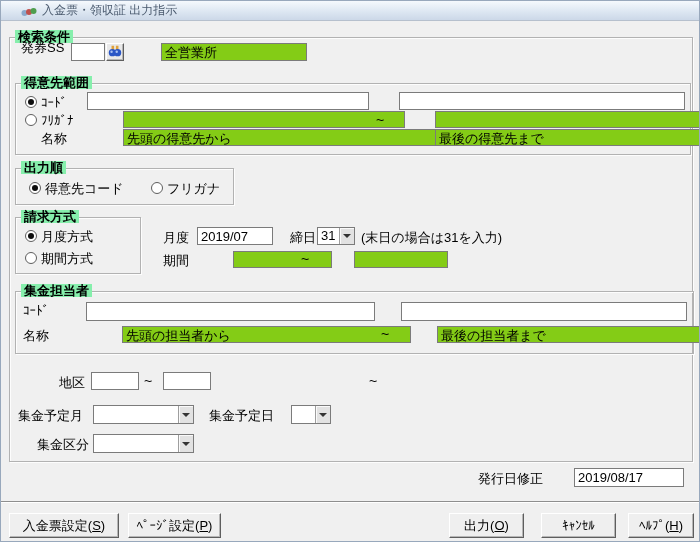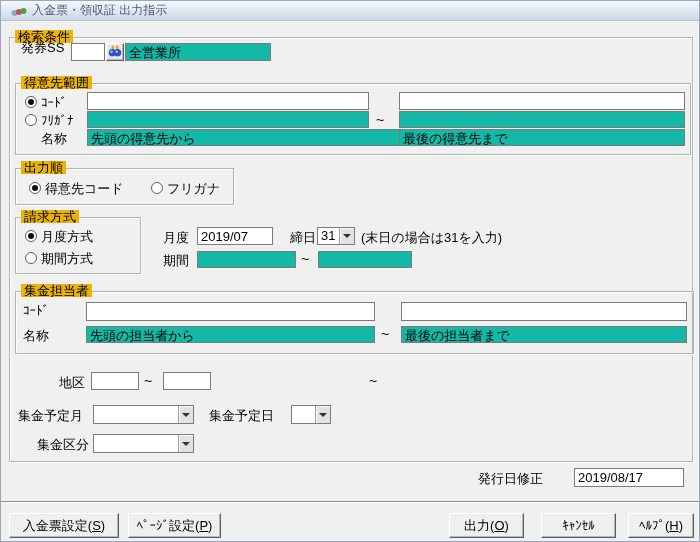--- a/index.html
+++ b/index.html
@@ -3,31 +3,31 @@
 <meta charset="utf-8">
 <style>
   * { margin:0; padding:0; box-sizing:border-box; }
   html,body { background:#ffffff; }
   body { font-family:"Liberation Sans","DejaVu Sans",sans-serif; }
   .win { position:relative; width:700px; height:542px; background:#f0f0f0;
          border:1px solid #98a8bc; overflow:hidden; font-size:13px; color:#000; }
   .titlebar { position:absolute; left:0; top:0; width:100%; height:20px;
               background:linear-gradient(#f5f9fd,#dde7f2 55%,#ccd8e8);
               border-bottom:1px solid #b6c0cd; display:flex; align-items:center;
-              gap:5px; padding:0 10px; }
+              gap:5px; padding:0 20px; }
   .ttext { font-size:12px; color:#4a5a6e; }
   .grp { position:absolute; border:1px solid #b2b2b2;
          box-shadow:1px 1px 0 #fdfdfd, inset 1px 1px 0 #fdfdfd; }
-  .legend { position:absolute; background:#eab308; padding:0 3px; line-height:13px;
-            font-size:13px; white-space:nowrap; }
+  .legend { position:absolute; background:#86efac; padding:0 3px; line-height:13px;
+            font-size:13px; white-space:nowrap;font-weight:bold; }
   .lbl { position:absolute; white-space:nowrap; line-height:15px; font-size:13px; }
   .txt { position:absolute; border:1px solid #7b7b7b; background:#fff; font-size:13px;
          padding:0 3px; font-family:inherit; color:#000; }
   input.txt { outline:none; }
-  .ro { background:#14b8a6; }
+  .ro { background:#84cc16;margin-left:36px; }
   div.txt { line-height:15px; padding-top:1px; overflow:hidden; white-space:nowrap; }
   .radio { position:absolute; width:12px; height:12px; border-radius:50%;
            background:#fff; border:1px solid #5e5e5e; }
   .radio.checked::after { content:""; position:absolute; left:2px; top:2px;
            width:6px; height:6px; border-radius:50%; background:#0d0d0d; }
   .combo { position:absolute; border:1px solid #7b7b7b; background:#fff; }
   .cval { position:absolute; left:3px; top:1px; font-size:13px; line-height:14px; }
   .cbtn { position:absolute; right:0; top:0; bottom:0; width:15px; background:#e2e2e2;
           border-left:1px solid #9e9e9e; box-shadow:inset 1px 1px 0 #fafafa;
           display:flex; align-items:center; justify-content:center; }

